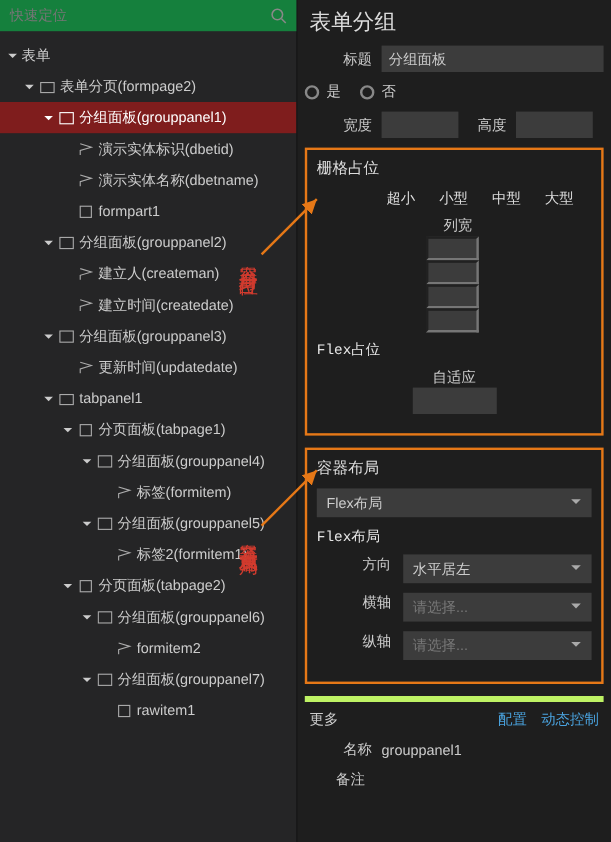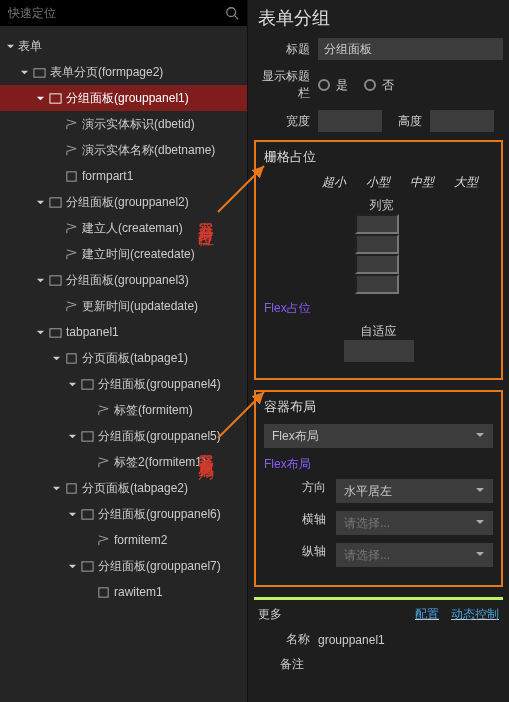--- a/index.html
+++ b/index.html
@@ -13,21 +13,21 @@
   }
   
   .left-panel {
     width: 248px; height: 702px;
     background: #252526;
     display: flex; flex-direction: column;
     border-right: 1px solid #111;
   }
   .search-bar {
     display: flex; align-items: center;
-    background: #000000; height: 26px;
+    background: #15803d; height: 26px;
     padding: 0 8px; color: #888;
   }
   .search-bar input {
     flex: 1; background: transparent; border: none;
     color: #ccc; font-size: 12px; outline: none;
   }
   .search-bar .icon { width: 14px; height: 14px; fill: #888; }
   .tree { flex: 1; overflow: auto; padding-top: 7px; }
   .tree-item {
     display: flex; align-items: center;
@@ -80,49 +80,49 @@
     border: 2px solid #888; display: inline-block;
   }
   .box {
     border: 2px solid #e67817;
     margin: 4px 0 10px; padding: 6px 8px 10px;
     position: relative;
   }
   .box-title { font-size: 13px; color: #ddd; margin-bottom: 8px; }
   .grid-headers {
     display: flex; padding-left: 48px; gap: 0;
-    margin-bottom: 6px; color: #ddd; font-style: italic;
+    margin-bottom: 6px; color: #ddd;
   }
   .grid-headers span { width: 44px; text-align: center; }
   .grid-row {
     display: flex; align-items: center; margin-bottom: 6px; flex-direction: column;
   }
   .grid-row .glbl { width: 42px; padding-right:6px; text-align: right; }
   .grid-row .cell {
     width: 44px; height: 20px; background: #3c3c3c; margin-right: 3px;
   }
-  .sub-title { color: #8b5cf6; font-weight: 500; margin: 6px 0; }
+  .sub-title { color: #e5e5e5; font-weight: 500; margin: 6px 0; font-family: Liberation Mono, monospace; }
   .select {
     height: 24px; background: #3c3c3c;
     display: flex; align-items: center; justify-content: space-between;
     padding: 0 8px; color: #ccc; cursor: pointer;
   }
   .select .chev svg { width: 10px; height: 10px; fill: #aaa; }
   .select.wide { width: 100%; margin-bottom:8px; }
   .flex-row {
     display: flex; align-items: flex-start; margin-bottom: 8px;
   }
   .flex-row .lbl { width: 72px; text-align: right; padding-right: 10px; }
   .flex-row .select { flex: 1; }
   .placeholder { color: #777; }
   .more-row {
     display: flex; align-items: center; justify-content: space-between;
-    padding: 6px 4px 8px; border-top: 3px solid #bef264; margin-top: 4px;
-  }
-  .more-row .links { display: flex; gap: 12px; text-decoration: underline; }
+    padding: 6px 4px 8px; border-top: 5px solid #bef264; margin-top: 4px;
+  }
+  .more-row .links { display: flex; gap: 12px; }
   .more-row .links span { color: #4aa3df; cursor: pointer; }
   .remark-row { padding-left: 26px; }
 
   
   .anno {
     position: absolute; color: #d13b2e;
     font-size: 16px; line-height: 20px;
     pointer-events: none; z-index: 50;
     writing-mode: vertical-rl; text-orientation: upright;
     letter-spacing: 2px;
@@ -389,21 +389,20 @@
 
 <div class="right-panel">
   <div class="prop-header">表单分组</div>
 
   <div class="prop-row">
     <span class="lbl">标题</span>
     <input class="text-input" value="分组面板" style="">
   </div>
 
   <div class="prop-row">
-    <span class="lbl">显示标题栏</span>
     <div class="radio-wrap">
       <span class="radio"></span>
       <span>是</span>
       <span class="radio" style="margin-left:10px"></span>
       <span>否</span>
     </div>
   </div>
 
   <div class="prop-row">
     <span class="lbl">宽度</span>

